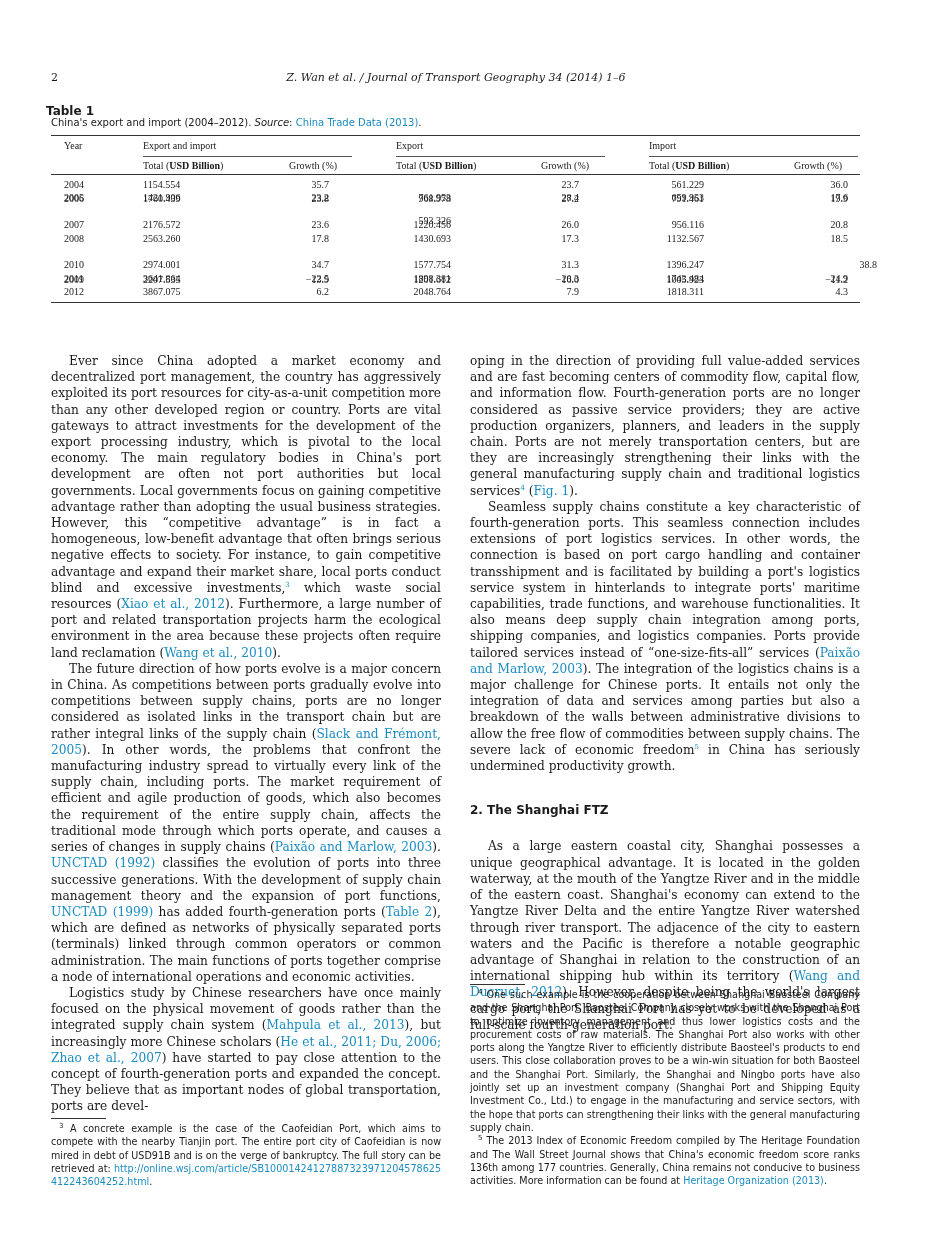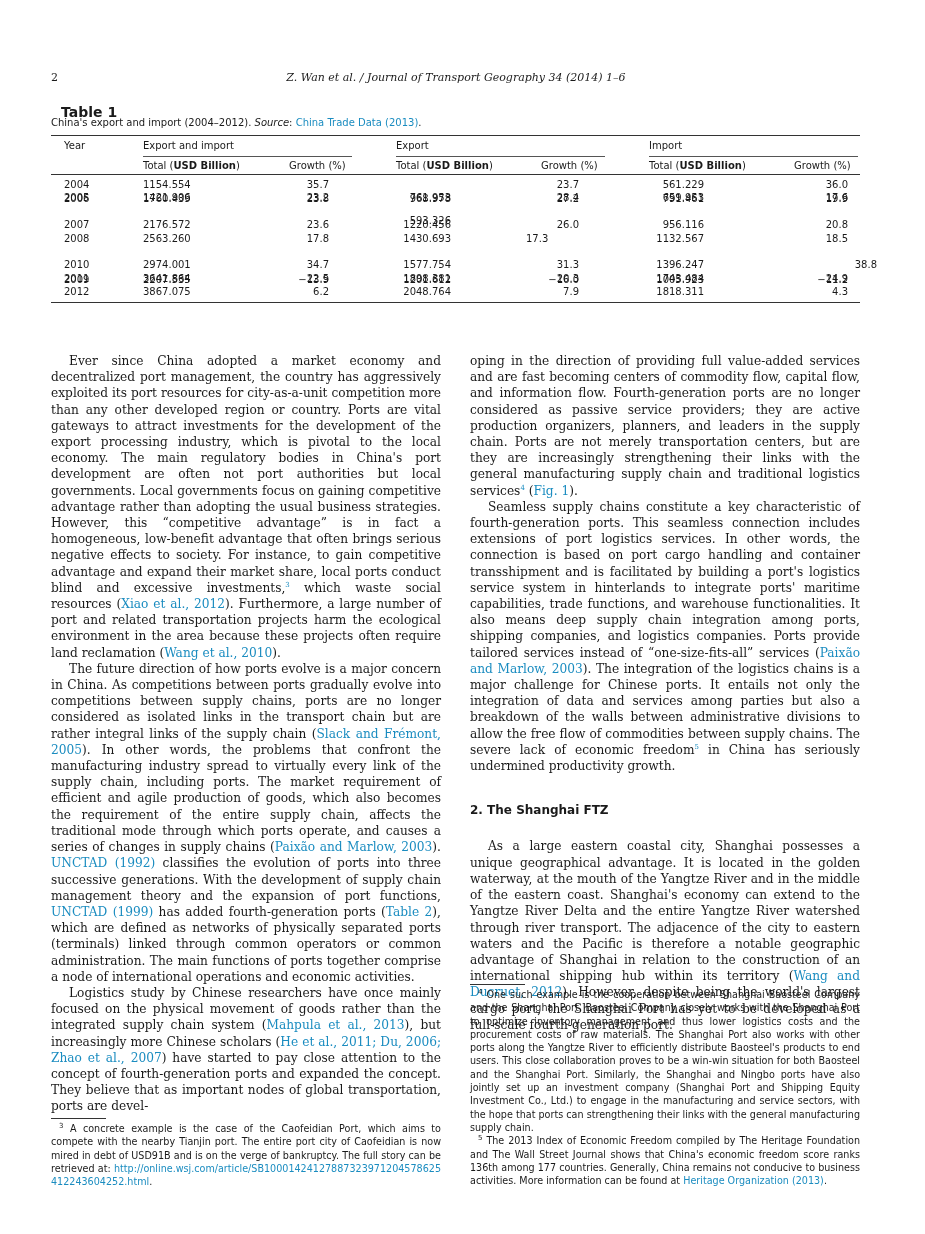--- a/index.html
+++ b/index.html
@@ -1,21 +1,21 @@
 <!DOCTYPE html>
 <html><head>
 <meta charset="utf-8">
 <style>
   html, body { margin:0; padding:0; background:#ffffff; }
   body { width:925px; height:1234px; position:relative; font-family:"DejaVu Serif", serif; color:#1a1a1a; overflow:hidden; }
   .abs { position:absolute; }
   .running-head { top:71px; left:51px; width:810px; font-size:11px; font-style:italic; }
   .running-head .pg { position:absolute; left:0; top:0; font-style:normal; }
   .running-head .jr { position:absolute; left:0; width:810px; text-align:center; top:0; }
-  .tbl-title { top:104px; left:61px; font-size:14px; font-weight:bold; font-family:"DejaVu Sans", sans-serif; }
+  .tbl-title { top:104px; left:46px; font-size:12px; font-weight:bold; font-family:"DejaVu Sans", sans-serif; }
   .tbl-cap { top:117px; left:51px; font-size:10px; font-family:"DejaVu Sans", sans-serif; }
   .tbl-cap .i { font-style:italic; }
   .link { color:#1a8cc0; }
   .tbl { top:135px; left:51px; width:809px; font-family:"DejaVu Sans", sans-serif; font-size:10px; }
   .tbl .topline { position:absolute; left:0; top:0; width:809px; height:1px; background:#333; }
   .tbl .botline { position:absolute; left:0; width:809px; height:1px; background:#333; }
   .tbl .glabel { position:absolute; top:5px; }
   .tbl .gline { position:absolute; top:21px; height:1px; background:#555; }
   .tbl .sub { position:absolute; top:25px; }
   .tbl .row { position:absolute; left:0; width:809px; height:12px; }
@@ -35,21 +35,21 @@
 <div class="abs running-head">
   <span class="pg">2</span>
   <span class="jr">Z. Wan et al. / Journal of Transport Geography 34 (2014) 1–6</span>
 </div>
 
 <div class="abs tbl-title">Table 1</div>
 <div class="abs tbl-cap">
   <span>China's export and import (2004–2012). </span><span class="i">Source</span><span>: </span><span class="link">China Trade Data (2013)</span><span>.</span>
 </div>
 
-<div class="abs tbl" style="height:170px;">
+<div class="abs tbl" style="height:170px;font-family:Liberation Serif, serif;">
   <div class="topline"></div>
   <div class="glabel" style="left:13px;">Year</div>
   <div class="glabel" style="left:92px;">Export and import</div>
   <div class="glabel" style="left:345px;">Export</div>
   <div class="glabel" style="left:598px;">Import</div>
   <div class="gline" style="left:92px;width:209px;"></div>
   <div class="gline" style="left:345px;width:209px;"></div>
   <div class="gline" style="left:598px;width:209px;"></div>
 
   <div class="sub" style="left:92px;"><span>Total (</span><b>USD Billion</b><span>)</span></div>
@@ -96,21 +96,21 @@
         <span class="cell" style="left: 345px; width: 55px; text-align: right;">1220.456</span>
         <span class="cell" style="left: 475px; width: 53px; text-align: right;">26.0</span>
         <span class="cell" style="left: 598px; width: 55px; text-align: right;">956.116</span>
         <span class="cell" style="left: 742px; width: 55px; text-align: right;">20.8</span>
       </div>
       <div class="row" style="top: 97.6px;">
         <span class="cell" style="left: 13px; width: 60px; text-align: left;">2008</span>
         <span class="cell" style="left: 92px; width: 80px; text-align: left;">2563.260</span>
         <span class="cell" style="left: 220px; width: 58px; text-align: right;">17.8</span>
         <span class="cell" style="left: 345px; width: 55px; text-align: right;">1430.693</span>
-        <span class="cell" style="left: 475px; width: 53px; text-align: left;">17.3</span>
+        <span class="cell" style="left: 475px; width: 53px; text-align: right;">17.3</span>
         <span class="cell" style="left: 598px; width: 55px; text-align: right;">1132.567</span>
         <span class="cell" style="left: 742px; width: 55px; text-align: right;">18.5</span>
       </div>
       <div class="row" style="top: 111px; margin-top: 28px;">
         <span class="cell" style="left: 13px; width: 60px; text-align: left;">2009</span>
         <span class="cell" style="left: 92px; width: 80px; text-align: left;">2207.535</span>
         <span class="cell" style="left: 220px; width: 58px; text-align: right;">−13.9</span>
         <span class="cell" style="left: 345px; width: 55px; text-align: right;">1201.612</span>
         <span class="cell" style="left: 475px; width: 53px; text-align: right;">−16.0</span>
         <span class="cell" style="left: 598px; width: 55px; text-align: right;">1005.923</span>

